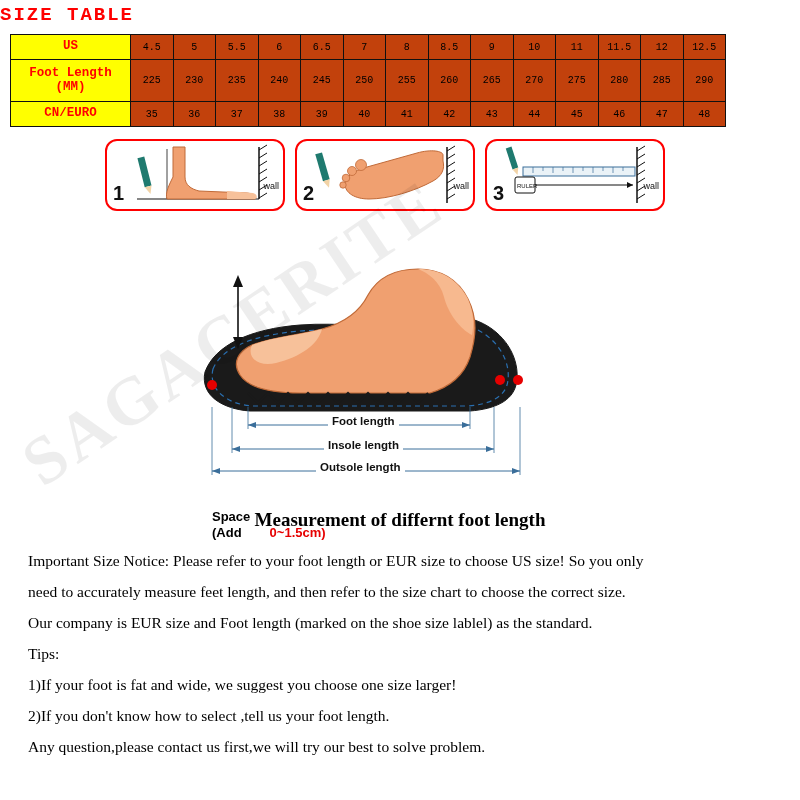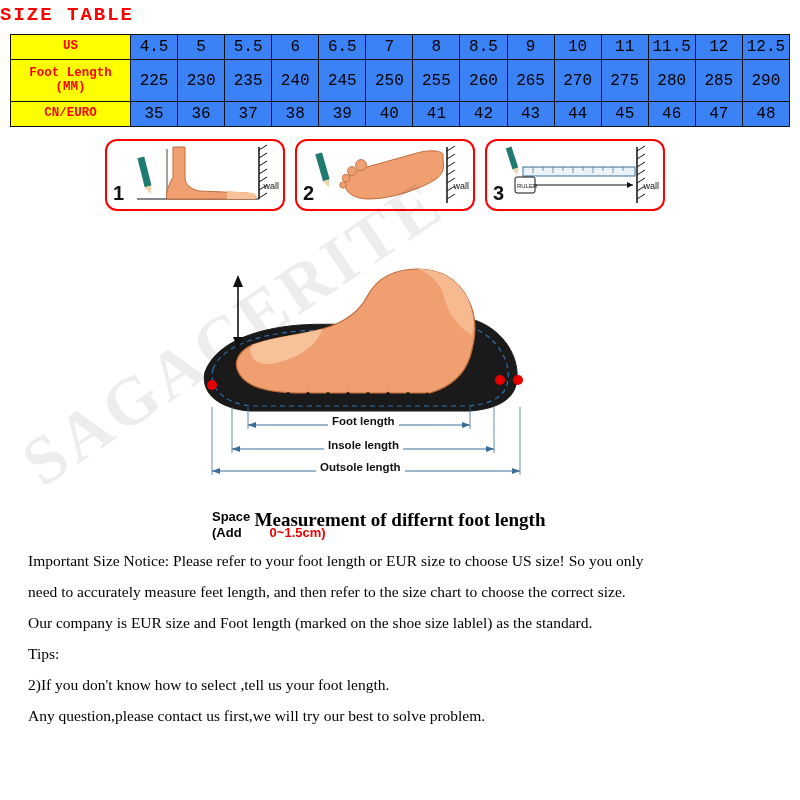--- a/index.html
+++ b/index.html
@@ -42,32 +42,32 @@
     padding-top: 4px;
     height: 30px;
   }
 
   
   .table-wrap {
     margin: 4px 10px 0 10px;
   }
   table.size-table {
     border-collapse: collapse;
-    width: 780px;
+    width: 716px;
     table-layout: fixed;
     padding-left: 20px;
   }
   table.size-table td {
     border: 1px solid #111;
     height: 25px;
     text-align: center;
     vertical-align: middle;
     font-family: "Liberation Mono", monospace;
-    font-size: 16px;
-    background: #3b82f6;
+    font-size: 10px;
+    background: #c2410c;
   }
   table.size-table td.rowhead {
     background: #ffff00;
     color: #ff0000;
     font-weight: bold;
     font-size: 12.5px;
     width: 120px;
     line-height: 1.05;
   }
   table.size-table td.rowhead.two-line { height: 42px; }
@@ -394,15 +394,16 @@
   <div class="dim-label" style="left:316px; top:244px;">Outsole length</div>
 </div>
 
 <div class="caption">Measurement of differnt foot length</div>
 
 <div class="notice">
   <p>Important Size Notice: Please refer to your foot length or EUR size to choose US size! So you only</p>
   <p>need to accurately measure feet length, and then refer to the size chart to choose the correct size.</p>
   <p>Our company is EUR size and Foot length (marked on the shoe size lablel) as the standard.</p>
   <p>Tips:</p>
+  <p>1)If your foot is fat and wide, we suggest you choose one size larger!</p>
   <p>2)If you don't know how to select ,tell us your foot length.</p>
   <p>Any question,please contact us first,we will try our best to solve problem.</p>
 </div>
 
 </body></html>

